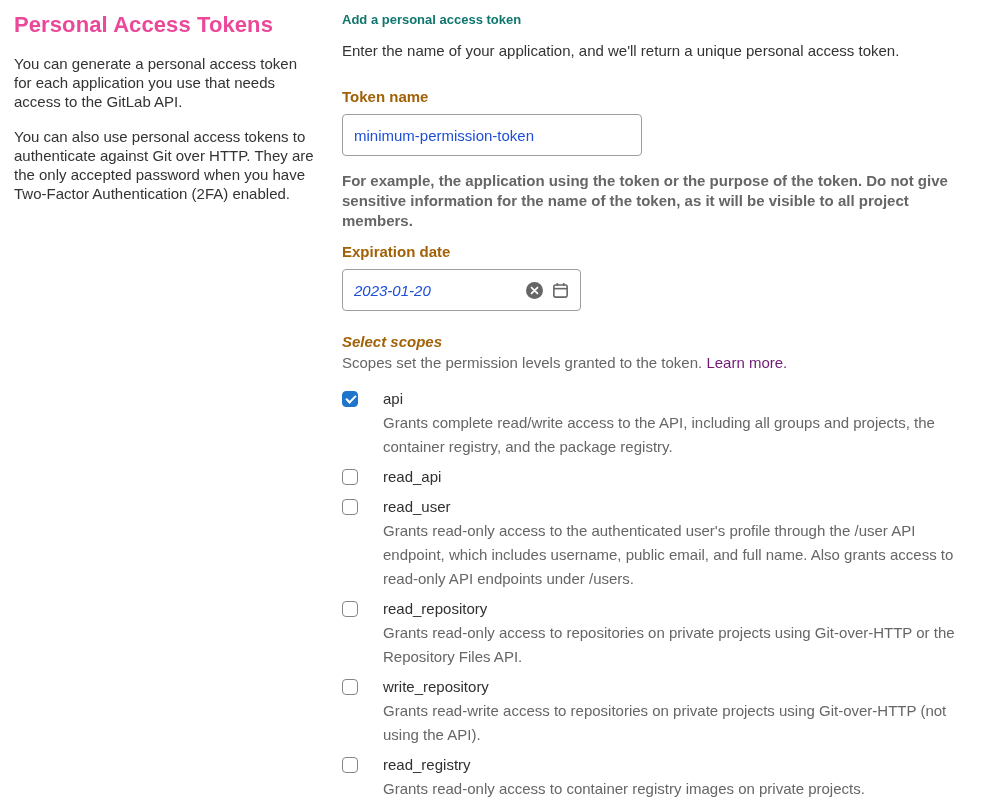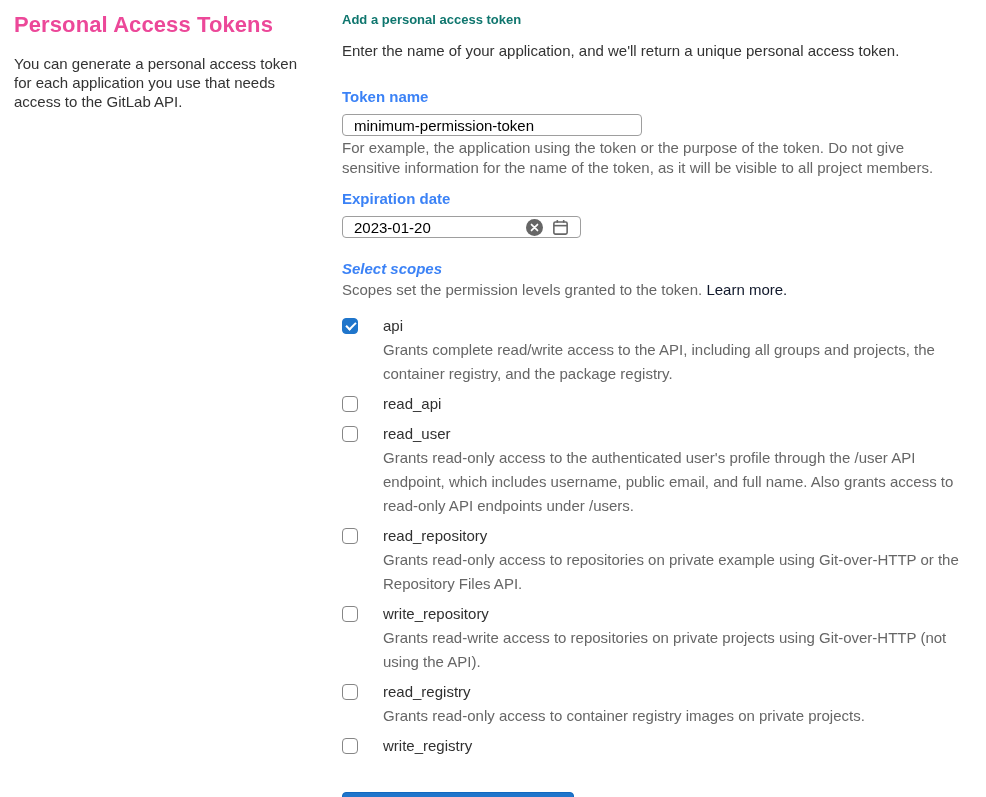--- a/index.html
+++ b/index.html
@@ -44,49 +44,50 @@
   }
   .form-sub {
     font-size: 15px;
     color: #333333;
     margin-bottom: 29px;
   }
   .field-label {
     display: block;
     font-size: 15px;
     font-weight: 700;
-    color: #3b82f6;
+    color: #a16207;
     margin-bottom: 9px;
   }
   .text-input {
     display: block;
-    height: 22px;
+    height: 42px;
     border: 1px solid #9e9e9e;
     border-radius: 4px;
     padding: 0 11px;
     font-size: 15px;
     font-family: "Liberation Sans", sans-serif;
-    color: #000000;
+    color: #1d4ed8;
     background: #ffffff;
     outline: none;
   }
   #token-name-input { width: 300px; }
   .field-help {
     font-size: 15px;
     line-height: 20px;
     color: #666666;
-    margin-top: 2px;
+    margin-top: 15px;
     max-width: 632px;
+    font-weight: bold;
   }
   .expiration-group { margin-top: 12px; }
   .date-wrap {
     position: relative;
     width: 239px;
   }
-  #expiration-input { width: 239px; padding-right: 64px; }
+  #expiration-input { width: 239px; padding-right: 64px; font-style: italic; }
   .date-icon {
     position: absolute;
     top: 50%;
     transform: translateY(-50%);
     width: 18px;
     height: 18px;
     display: flex;
     align-items: center;
     justify-content: center;
     cursor: pointer;
@@ -95,21 +96,21 @@
   .calendar-icon { right: 12px; }
   
   .scopes-group { margin-top: 22px; }
   .scopes-label { margin-bottom: 4px; font-style: italic; }
   .scopes-help {
     font-size: 15px;
     color: #666666;
     margin-bottom: 19px;
   }
   .scopes-help a {
-    color: #0f172a;
+    color: #701a75;
     text-decoration: none;
     cursor: pointer;
   }
   .scope-row {
     display: flex;
     align-items: flex-start;
     margin-bottom: 9px;
   }
   .checkbox {
     position: relative;
@@ -167,20 +168,21 @@
   }
 </style>
 </head>
 <body>
 
 <div class="container">
 
   <div class="left-col">
     <h1 class="page-title">Personal Access Tokens</h1>
     <p>You can generate a personal access token for each application you use that needs access to the GitLab API.</p>
+    <p>You can also use personal access tokens to authenticate against Git over HTTP. They are the only accepted password when you have Two-Factor Authentication (2FA) enabled.</p>
   </div>
 
   <div class="right-col">
     <div class="form-heading">Add a personal access token</div>
     <div class="form-sub">Enter the name of your application, and we'll return a unique personal access token.</div>
 
     
     <label class="field-label" for="token-name-input">Token name</label>
     <input id="token-name-input" class="text-input" type="text" value="minimum-permission-token" style="">
     <div class="field-help">For example, the application using the token or the purpose of the token. Do not give sensitive information for the name of the token, as it will be visible to all project members.</div>
@@ -232,21 +234,21 @@
         <div class="scope-body">
           <span class="scope-name">read_user</span>
           <div class="scope-desc">Grants read-only access to the authenticated user's profile through the /user API endpoint, which includes username, public email, and full name. Also grants access to read-only API endpoints under /users.</div>
         </div>
       </div>
 
       <div class="scope-row">
         <span class="checkbox"></span>
         <div class="scope-body">
           <span class="scope-name">read_repository</span>
-          <div class="scope-desc">Grants read-only access to repositories on private example using Git-over-HTTP or the Repository Files API.</div>
+          <div class="scope-desc">Grants read-only access to repositories on private projects using Git-over-HTTP or the Repository Files API.</div>
         </div>
       </div>
 
       <div class="scope-row">
         <span class="checkbox"></span>
         <div class="scope-body">
           <span class="scope-name">write_repository</span>
           <div class="scope-desc">Grants read-write access to repositories on private projects using Git-over-HTTP (not using the API).</div>
         </div>
       </div>

